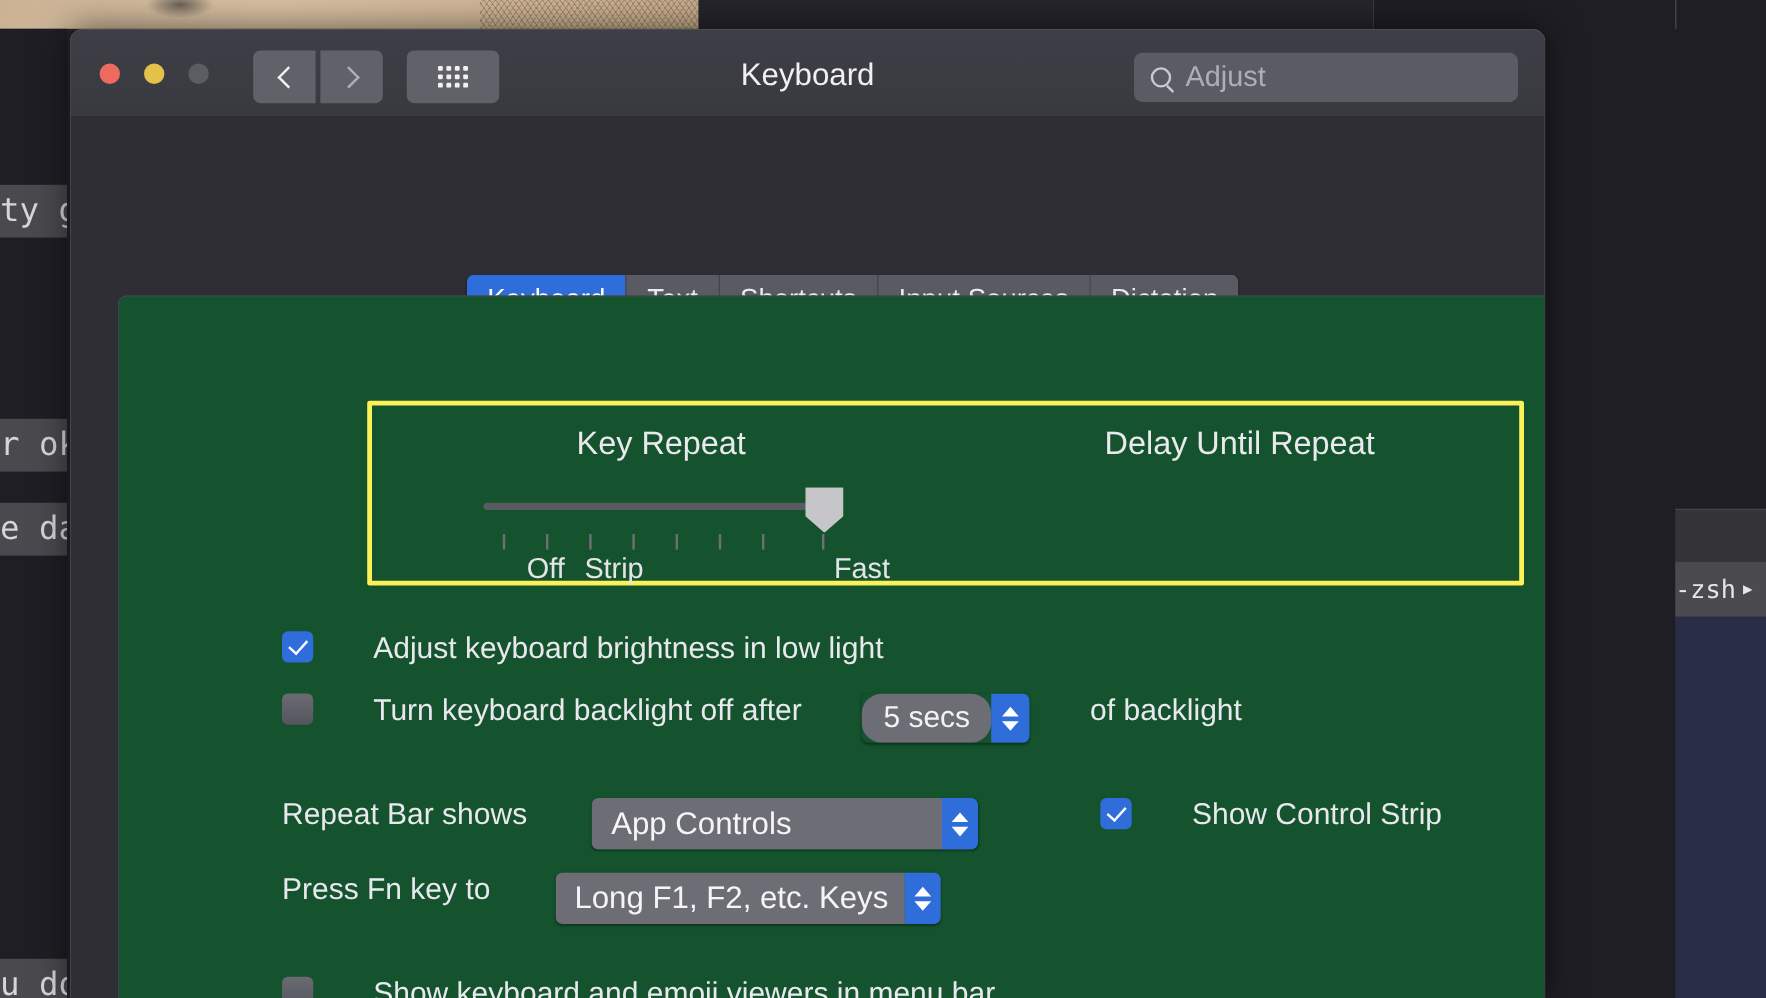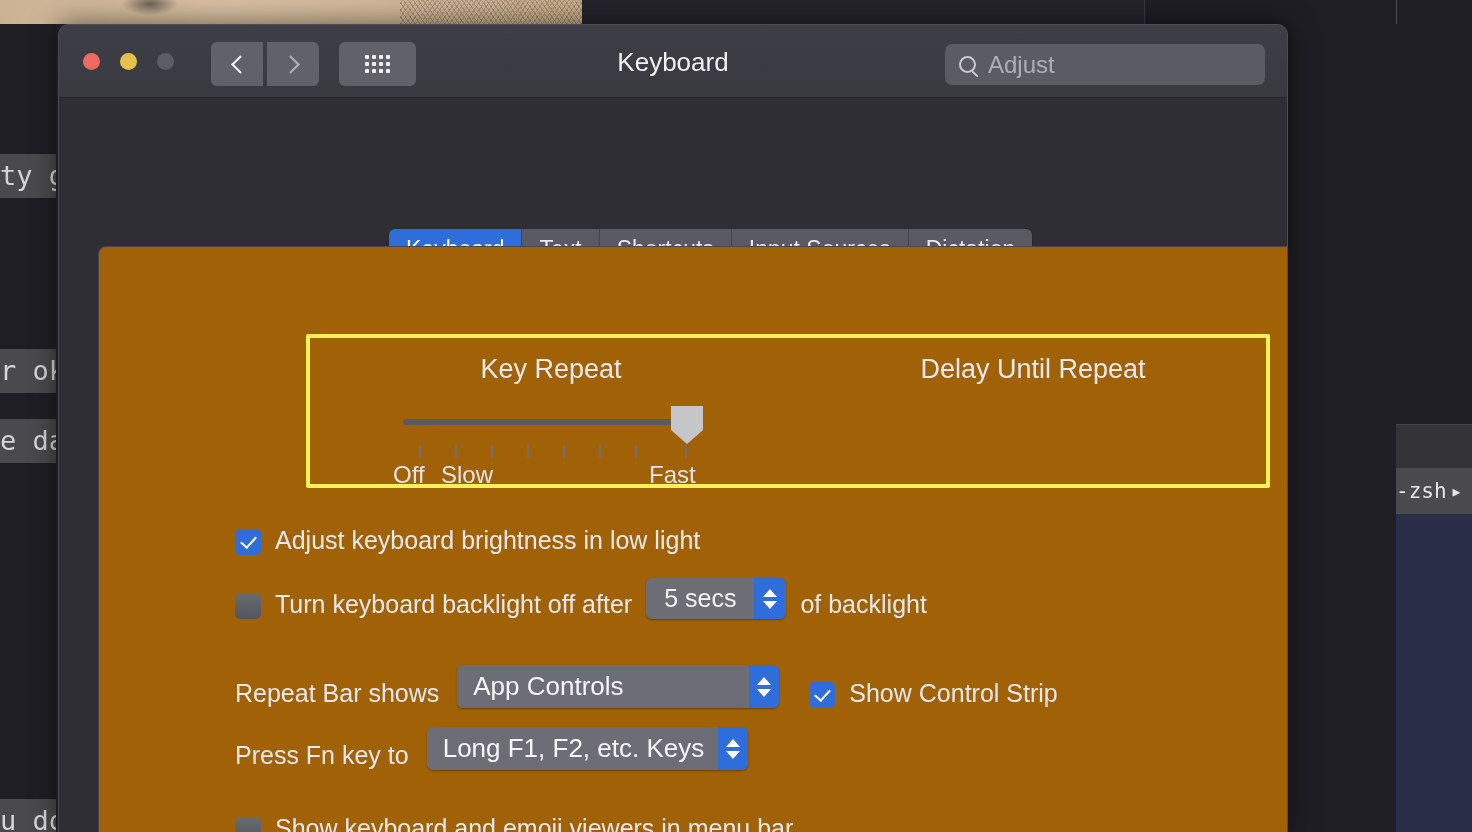--- a/index.html
+++ b/index.html
@@ -168,21 +168,21 @@
     background: #5a5a63; color: #eaeaef;
     border-right: 1px solid #44444c;
     white-space: nowrap;
   }
   .tab:last-child { border-right: none; }
   .tab.active { background: #2f6ddb; color: #ffffff; }
 
   .panel {
     position: absolute; left: 39px; top: 148px;
     width: 1259px; height: 587px;
-    background: #a16207;
+    background: #14532d;
     border: 1px solid #474750;
     border-bottom: none;
     border-radius: 8px 8px 0 0;
   }
 
   
   .highlight {
     position: absolute; left: 207px; top: 87px;
     width: 964px; height: 154px;
     border: 4px solid #fdf159;
@@ -222,26 +222,26 @@
   .ticks.delay { width: 272px; }
   .ticks i {
     position: absolute; top: 0; width: 2px; height: 13px;
     background: #6f6f78; display: block;
   }
 
   .scale-labels {
     position: absolute; top: 48px; left: -10px; right: -12px;
     height: 30px; color: #e4e4e9; font-size: 24px;
   }
-  .scale-labels span { position: absolute; white-space: nowrap; }
+  .scale-labels span { position: absolute; white-space: nowrap; margin-left: 46px; }
 
   
   .row {
-    position: absolute; display: flex; align-items: flex-end;
-    color: #e8e8ee; font-size: 25px; white-space: nowrap;
+    position: absolute; display: flex; align-items: flex-start;
+    color: #e8e8ee; font-size: 25px; white-space: nowrap; gap: 36px;
   }
   .row.r1 { left: 136px; top: 279px; }
   .row.r2 { left: 136px; top: 331px; }
   .row.r3 { left: 136px; top: 418px; }
   .row.r4 { left: 136px; top: 480px; }
   .row.r5 { left: 136px; top: 567px; }
 
   .checkbox {
     width: 26px; height: 26px; border-radius: 5px; flex: none;
     margin-right: 14px; position: relative;
@@ -257,21 +257,21 @@
 
   
   .stepper {
     display: flex; align-items: stretch; height: 41px;
     border-radius: 6px; overflow: hidden; margin: 0 14px;
     box-shadow: 0 1px 2px rgba(0,0,0,.35);
   }
   .stepper .value {
     background: #6d6d76; color: #f2f2f5;
     display: flex; align-items: center;
-    padding: 0 18px; font-size: 25px;
+    padding: 0 18px; font-size: 25px; border-radius: 17px;
   }
   .stepper .arrows {
     width: 32px; background: #2f6ddb;
     display: flex; flex-direction: column;
     align-items: center; justify-content: center; gap: 4px;
   }
   .arrow-up, .arrow-dn {
     width: 0; height: 0; border-left: 7px solid transparent; border-right: 7px solid transparent;
   }
   .arrow-up { border-bottom: 8px solid #ffffff; }
@@ -391,21 +391,21 @@
                 <i style="left:52px"></i>
                 <i style="left:88px"></i>
               <i style="left:124px"></i>
                 <i style="left:160px"></i>
                 <i style="left:196px"></i>
               <i style="left:232px"></i>
                 <i style="left:282px"></i>
             </div>
             <div class="scale-labels">
               <span style="left:0px">Off</span>
-              <span style="left:48px">Slow</span>
+              <span style="left:48px">Strip</span>
               <span style="left:256px">Fast</span>
             </div>
           </div>
         </div>
 
         <div class="slider-group delay">
           <div class="slider-title">Delay Until Repeat</div>
         </div>
       </div>
 

